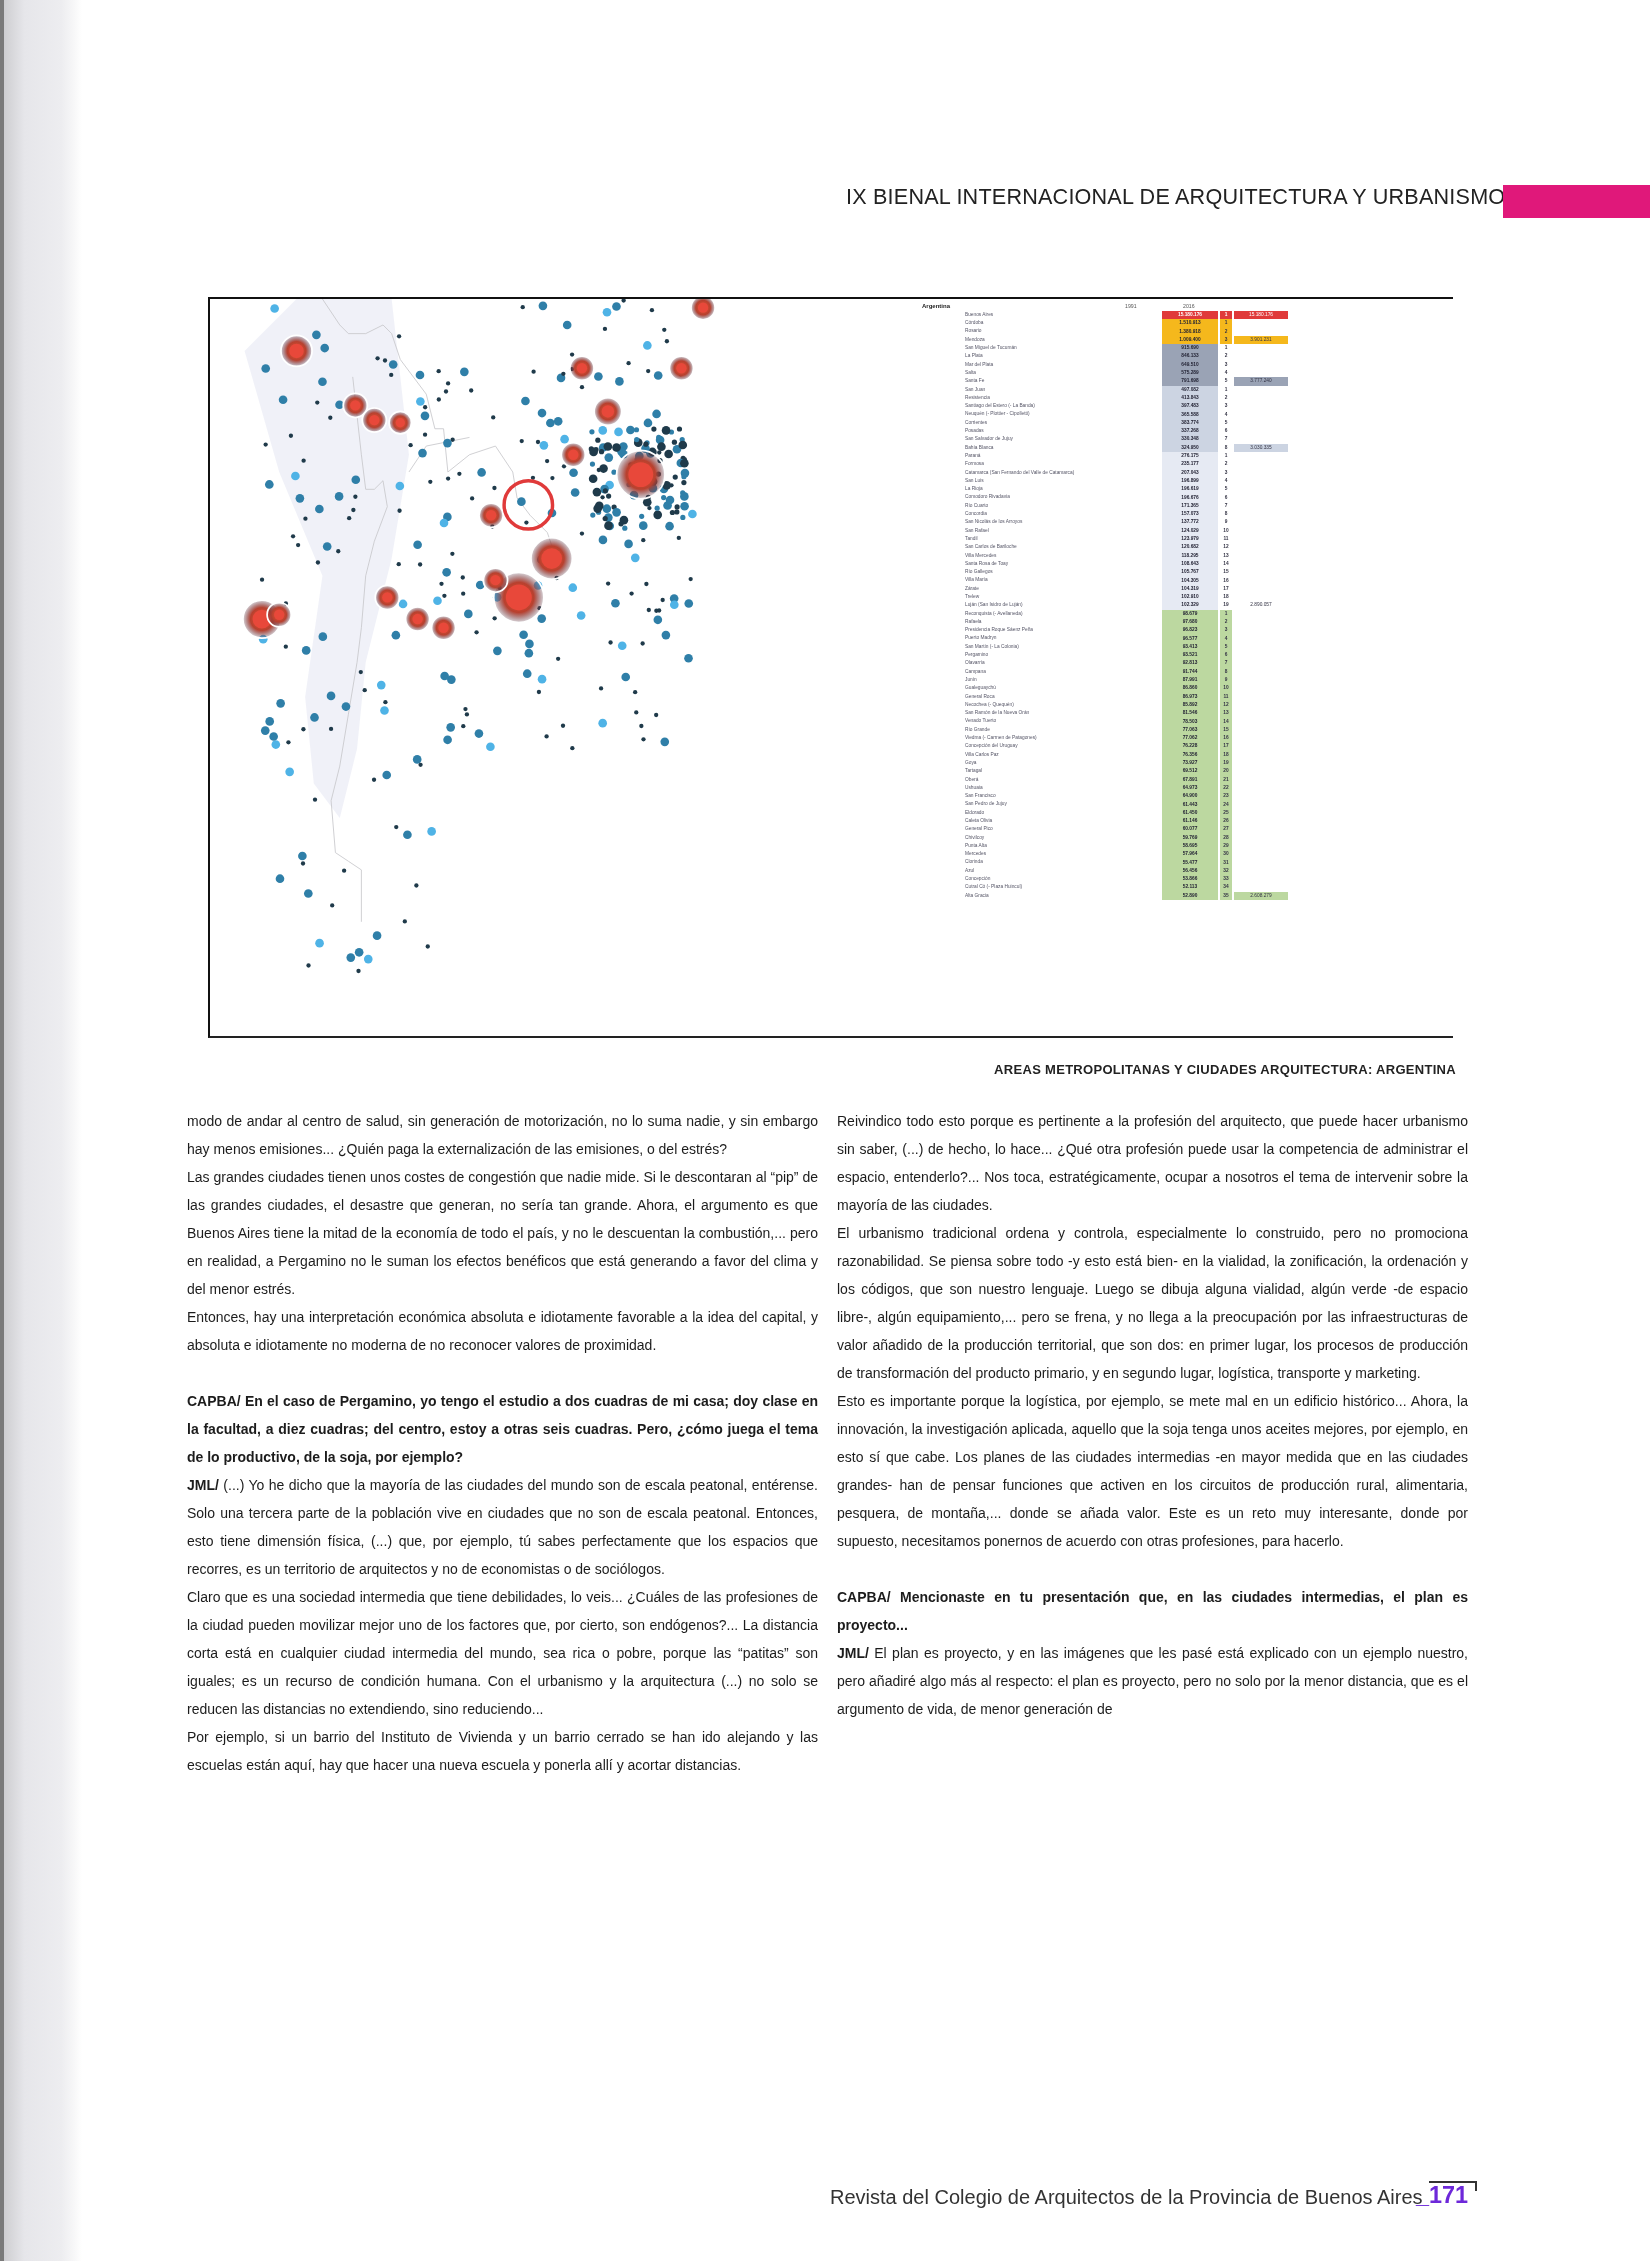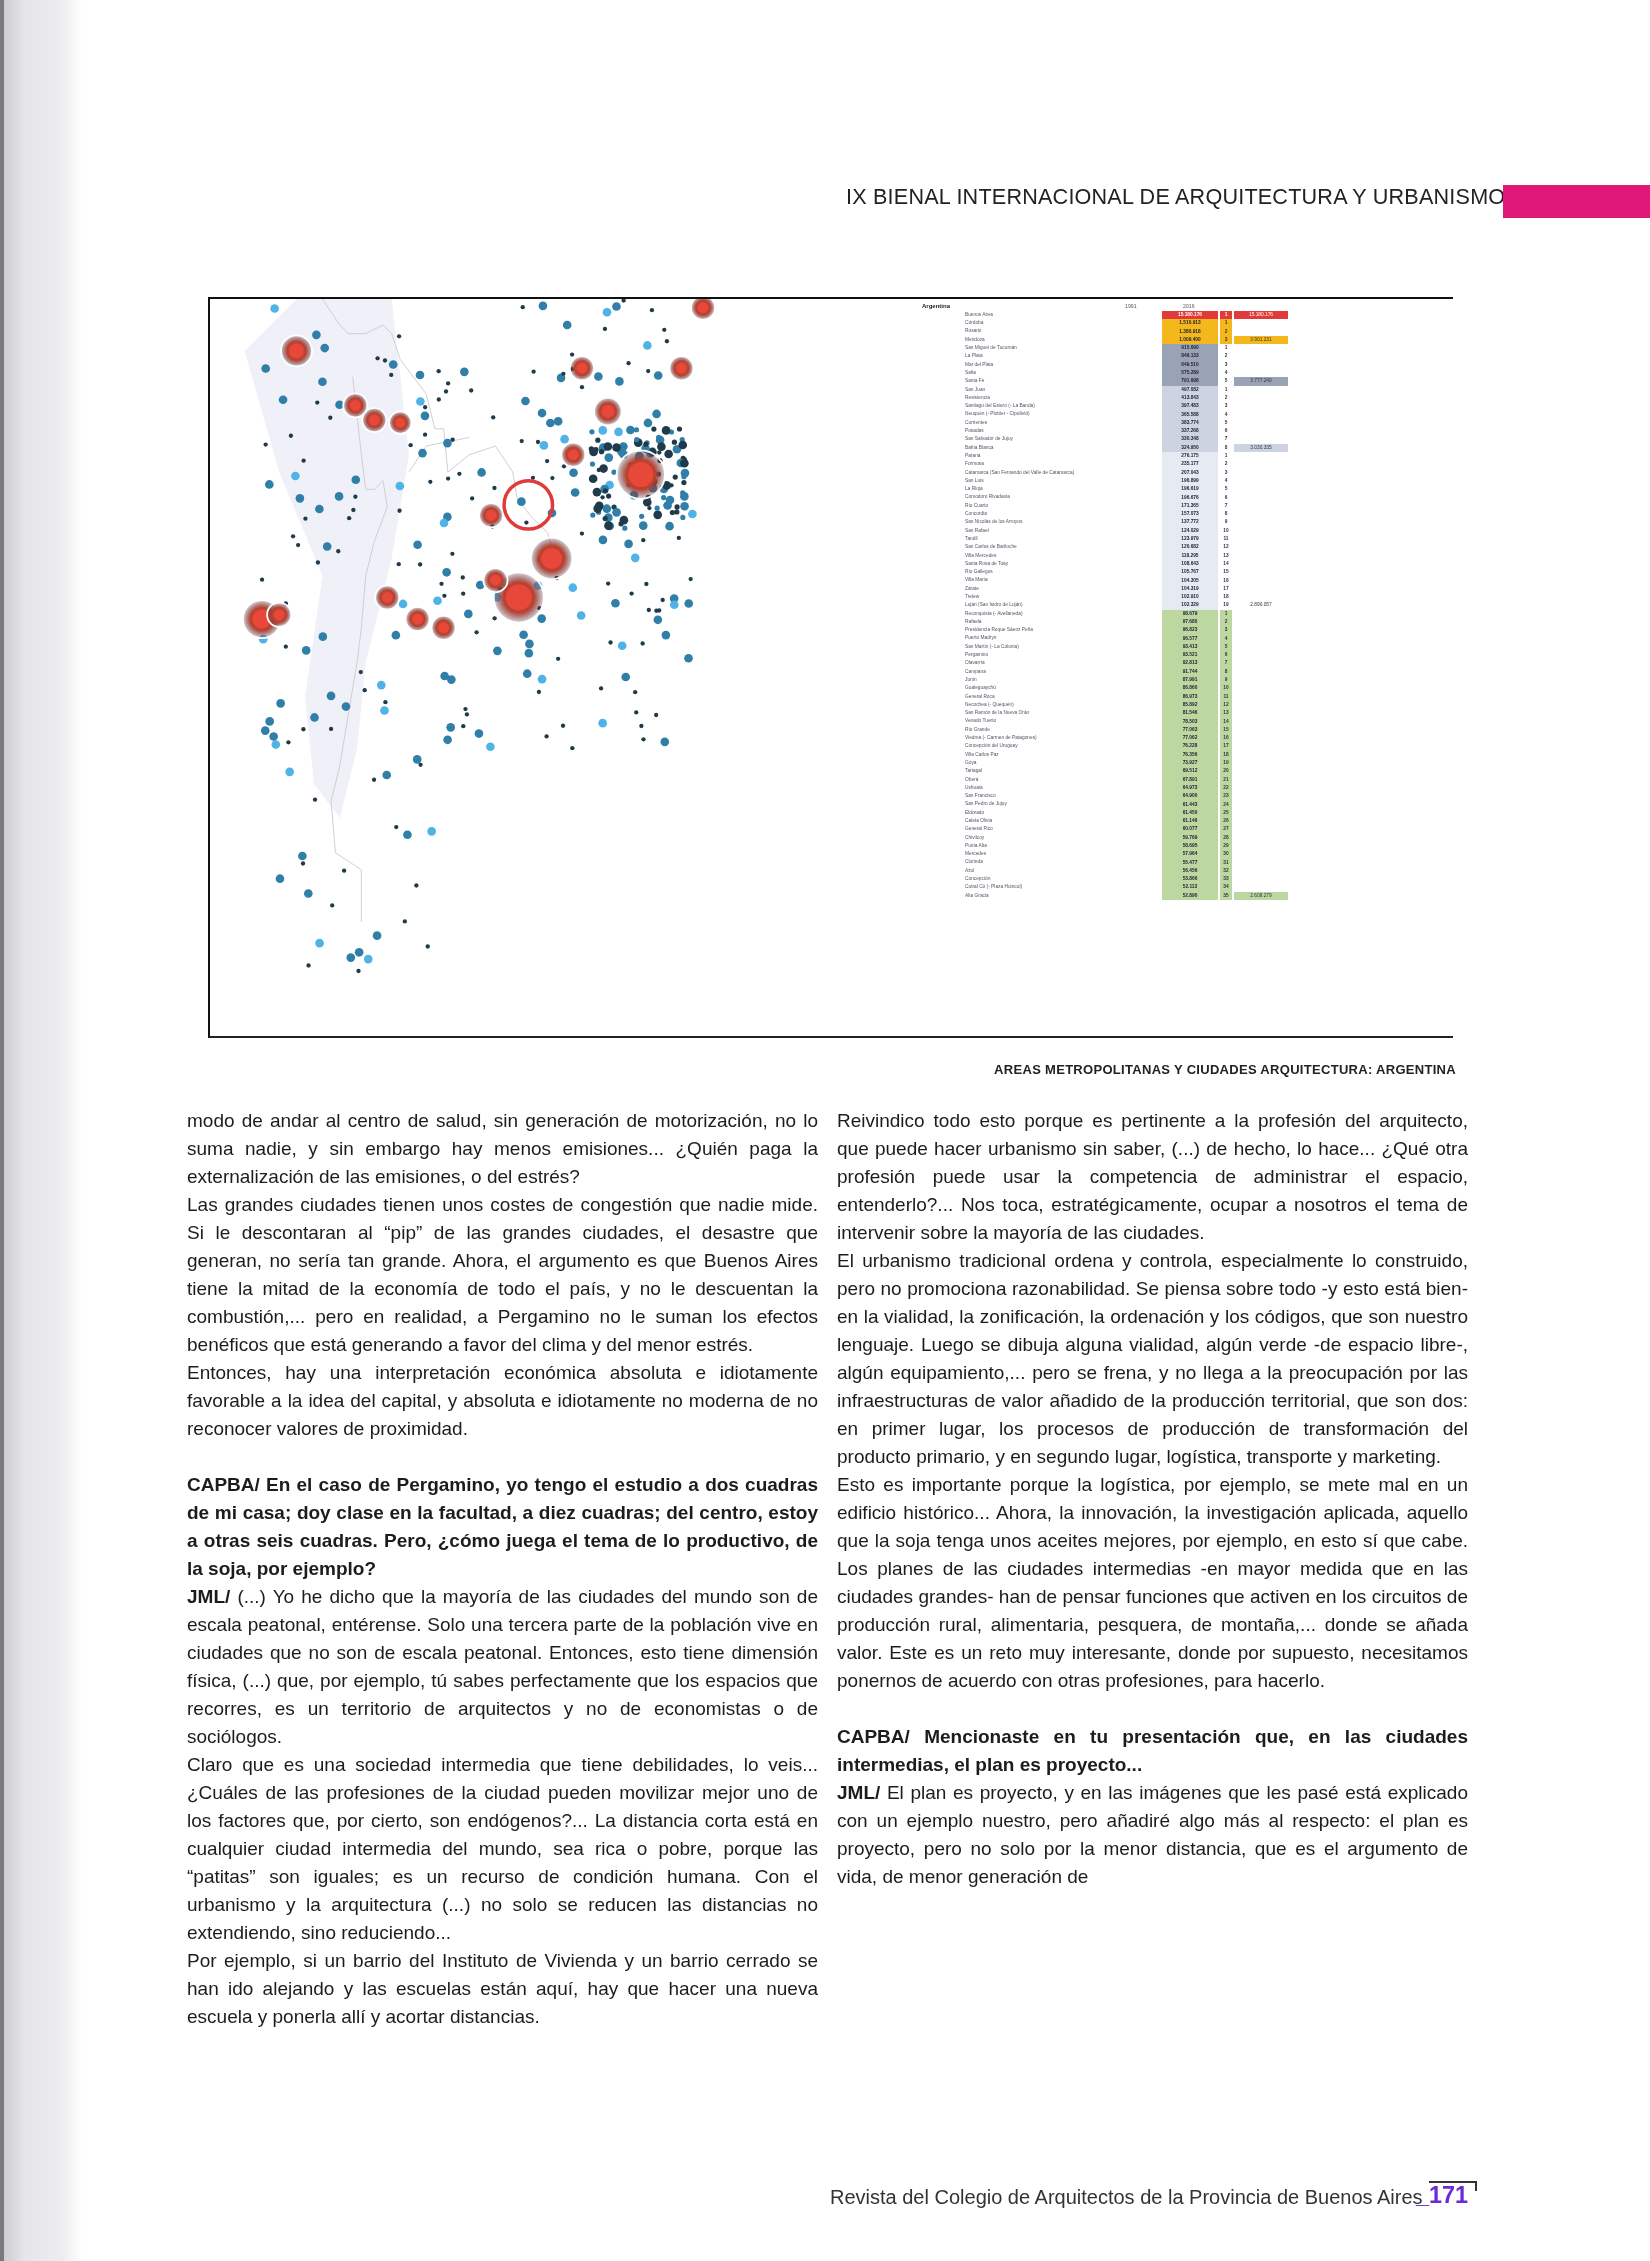--- a/index.html
+++ b/index.html
@@ -16,21 +16,21 @@
   .table-area { position:absolute; left:692px; top:0; width:545px; height:737px; font-size:4.8px; color:#334; }
   .tbl-country { position:absolute; left:20px; top:3.5px; font-size:6px; font-weight:bold; color:#222; }
   .tbl-year { position:absolute; top:3.5px; font-size:5.2px; color:#555; }
   .tbl-rows { position:absolute; left:0; top:12px; width:545px; }
   .trow { position:relative; height:8.3px; }
   .trow .cname { position:absolute; left:63px; top:0.9px; white-space:nowrap; color:#556; }
   .trow .v2016 { position:absolute; left:260px; width:56px; height:8.3px; text-align:center; font-weight:bold; color:#223; line-height:8.3px; }
   .trow .rank { position:absolute; left:318px; width:12px; text-align:center; font-weight:bold; line-height:8.3px; }
   .trow .total { position:absolute; left:332px; width:54px; height:8.3px; text-align:center; line-height:8.3px; }
   .caption { position:absolute; top:1062px; right:195px; font-size:13px; font-weight:bold; letter-spacing:0.3px; color:#222; }
-  .col { position:absolute; top:1107px; width:631px; font-size:19px; line-height:28px; color:#1c1c1c; }
+  .col { position:absolute; top:1107px; width:631px; font-size:14px; line-height:28px; color:#1c1c1c; }
   .col.left { left:187px; }
   .col.right { left:837px; }
   .col p { margin:0; text-align:justify; }
   .col p.gap { margin-top:28px; }
   .q { font-weight:bold; }
   .foot { position:absolute; top:2186px; left:830px; font-size:20px; color:#333; }
   .foot-num { position:absolute; top:2182px; left:1416px; font-size:23.4px; font-weight:bold; color:#6d28d9; }
   .foot-line { position:absolute; top:2181px; left:1429px; width:48px; height:1.7px; background:#333; }
   .foot-tick { position:absolute; top:2181px; left:1475px; width:1.7px; height:10.4px; background:#333; }
 </style>

